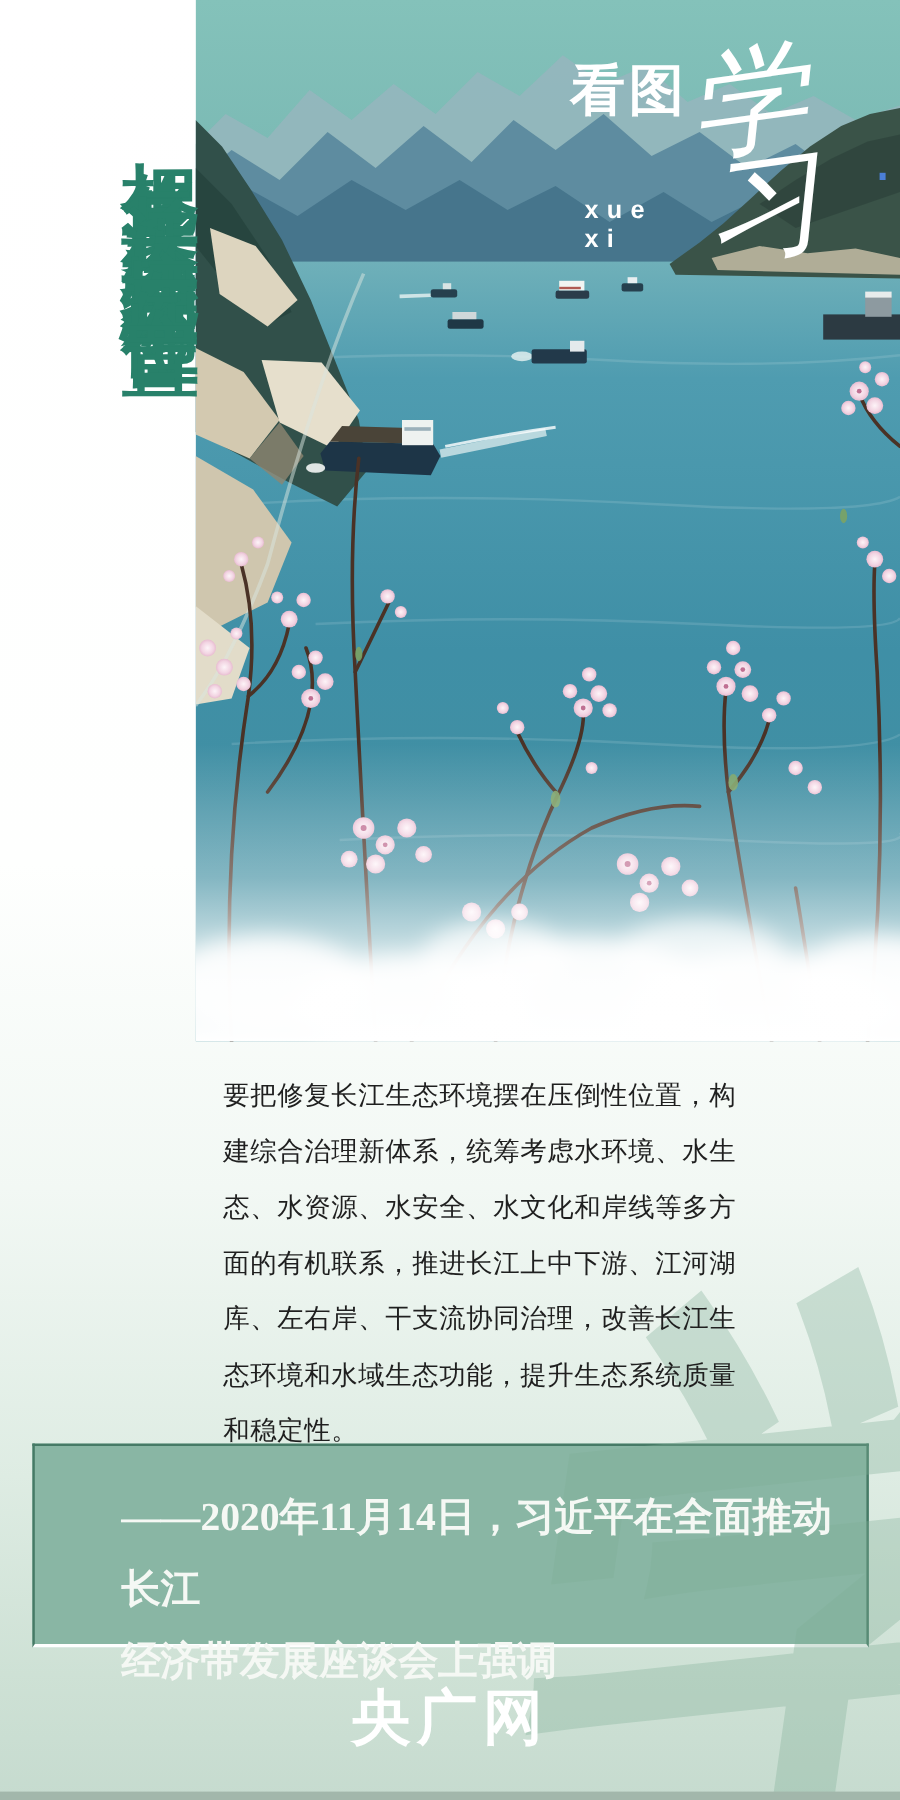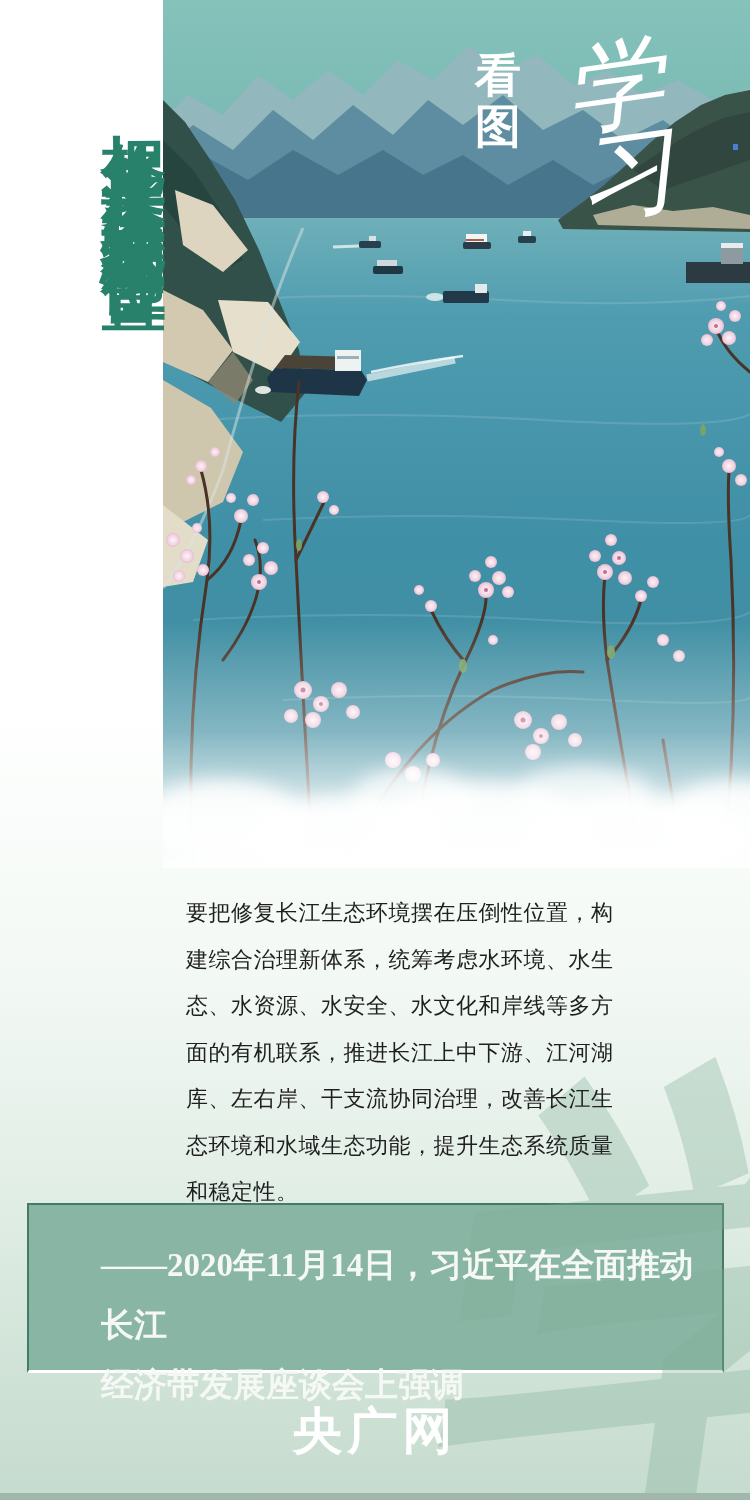--- a/index.html
+++ b/index.html
@@ -270,20 +270,21 @@
         <ellipse cx="250" cy="798" rx="62" ry="30" opacity=".75"></ellipse>
         <ellipse cx="420" cy="794" rx="70" ry="28" opacity=".7"></ellipse>
       </g>
 
       <rect x="0" y="620" width="587" height="248" fill="url(#fade)"></rect>
     </svg>
 
     <div class="logo">
       <div class="logo-col">
         <span class="logo-kantu">看图</span>
+        <span class="logo-pinyin">xue xi</span>
       </div>
       <span class="logo-calli">学习</span>
     </div>
   </div>
 
   <div class="watermark">学</div>
 
   <h1 class="title">把修复长江生态环境摆在压倒性位置</h1>
 
   <p class="body-text">要把修复长江生态环境摆在压倒性位置，构

